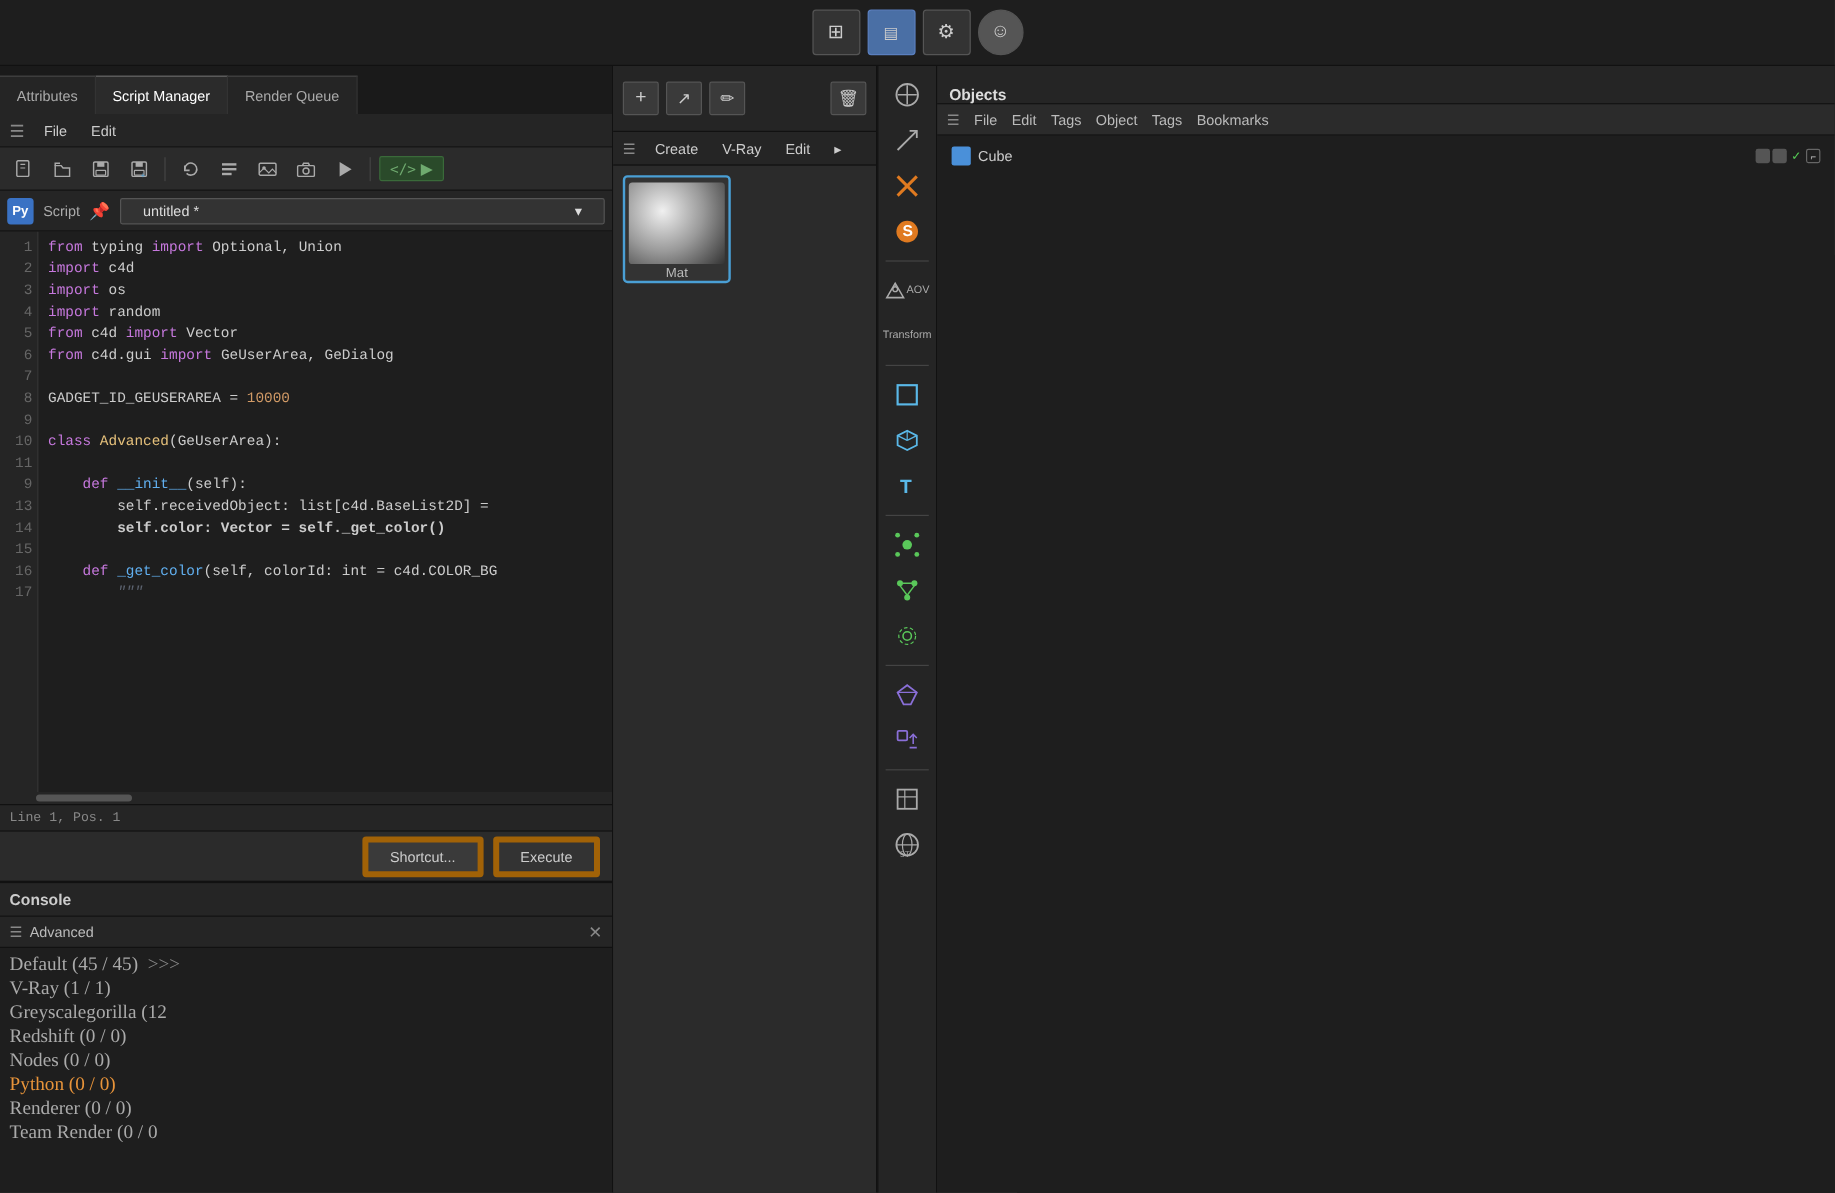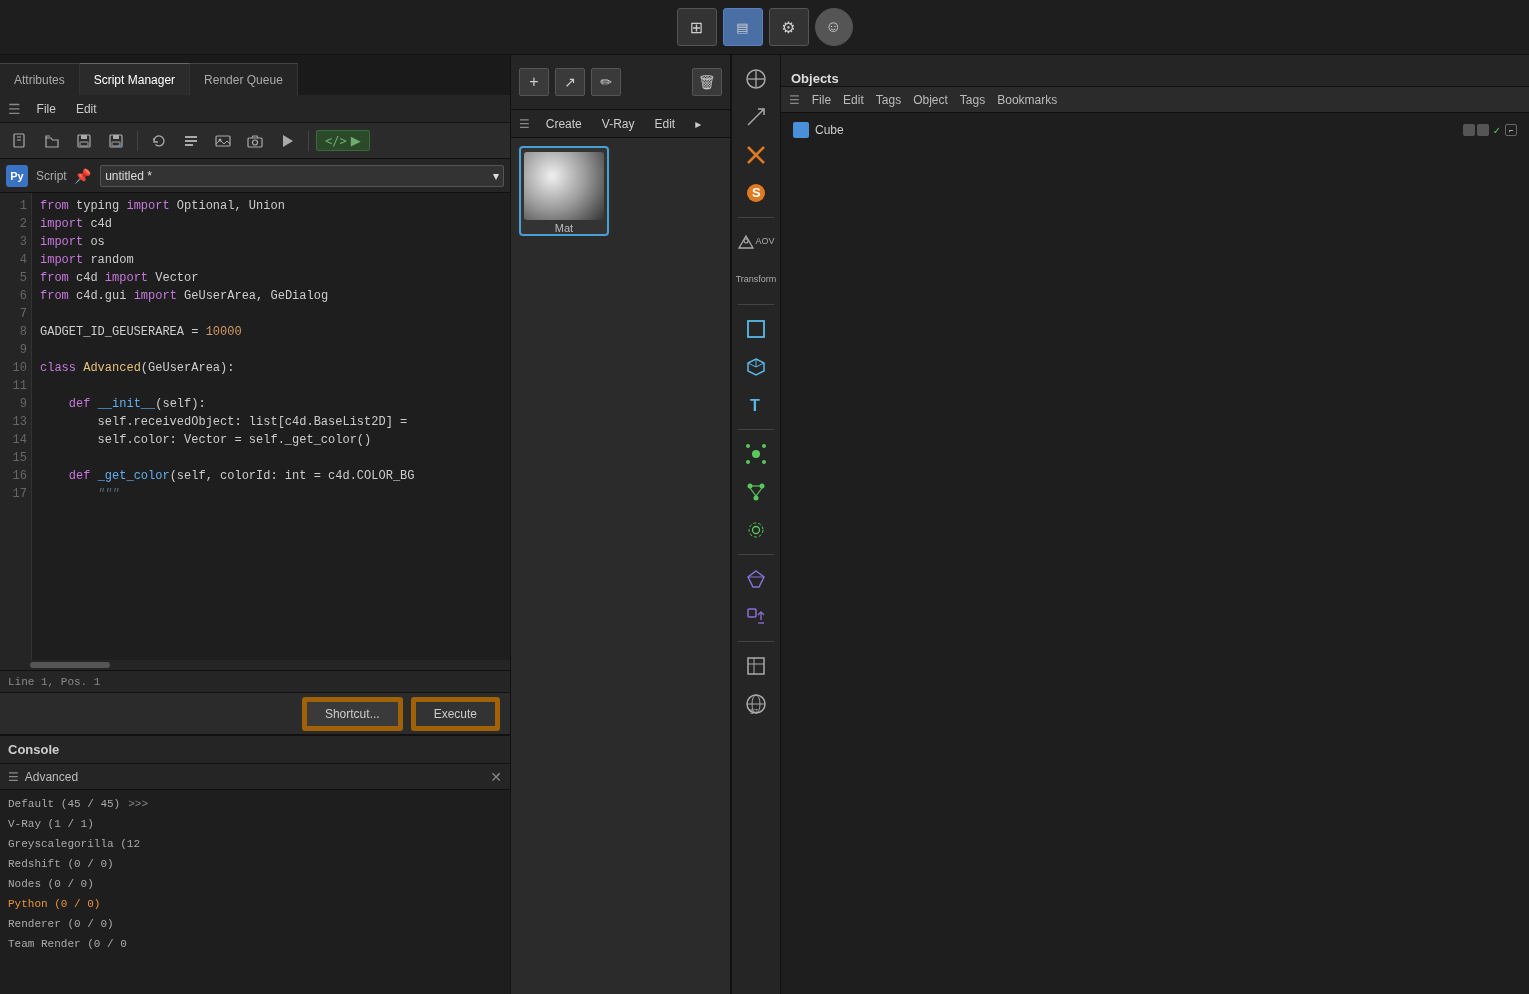--- a/index.html
+++ b/index.html
@@ -164,21 +164,21 @@
     }
     .pin-icon { color: #4a9fd5; font-size: 14px; cursor: pointer; }
     .script-dropdown {
       flex: 1;
       background: #333;
       border: 1px solid #555;
       border-radius: 2px;
       height: 22px;
       display: flex;
       align-items: center;
-      padding: 0 4px;
+      padding: 0 18px;
       justify-content: space-between;
       cursor: pointer;
       color: #ddd;
       font-size: 12px;
     }
 
     
     .code-editor {
       flex: 1;
       background: #1e1e1e;
@@ -286,22 +286,22 @@
       display: flex;
       align-items: center;
       padding: 0 8px;
       gap: 8px;
       border-bottom: 1px solid #111;
       justify-content: space-between;
     }
     .console-content {
       flex: 1;
       padding: 4px 8px;
-      font-family: Liberation Mono, monospace;
-      font-size: 11px;
+      font-family: Liberation Serif, serif;
+      font-size: 16px;
       line-height: 20px;
       overflow-y: auto;
     }
     .console-line { color: #aaa; }
     .console-line.orange { color: #e8943a; }
     .console-line.prompt { color: #888; }
 
     
     .middle-panel {
       width: 220px;
@@ -592,21 +592,21 @@
           <div class="code-line"><span class="kw">import</span> <span style="color:#ccc;">random</span></div>
           <div class="code-line"><span class="kw">from</span> <span style="color:#ccc;">c4d</span> <span class="kw">import</span> <span style="color:#ccc;">Vector</span></div>
           <div class="code-line"><span class="kw">from</span> <span style="color:#ccc;">c4d.gui</span> <span class="kw">import</span> <span style="color:#ccc;">GeUserArea, GeDialog</span></div>
           <div class="code-line">&nbsp;</div>
           <div class="code-line"><span style="color:#ccc;">GADGET_ID_GEUSERAREA = </span><span class="num">10000</span></div>
           <div class="code-line">&nbsp;</div>
           <div class="code-line"><span class="kw">class</span> <span class="cls">Advanced</span><span style="color:#ccc;">(GeUserArea):</span></div>
           <div class="code-line">&nbsp;</div>
           <div class="code-line"><span style="color:#ccc;">    </span><span class="kw">def</span> <span class="fn">__init__</span><span style="color:#ccc;">(self):</span></div>
           <div class="code-line"><span style="color:#ccc;">        self.receivedObject: list[c4d.BaseList2D] =</span></div>
-          <div class="code-line"><span style="color:#ccc;">        self.color: Vector = self._get_color()</span></div>
+          <div class="code-line"><span style="color:#ccc;font-weight:bold;">        self.color: Vector = self._get_color()</span></div>
           <div class="code-line">&nbsp;</div>
           <div class="code-line"><span style="color:#ccc;">    </span><span class="kw">def</span> <span class="fn">_get_color</span><span style="color:#ccc;">(self, colorId: int = c4d.COLOR_BG</span></div>
           <div class="code-line"><span style="color:#ccc;">        </span><span class="cm">"""</span></div>
         </div>
       </div>
       <div class="scroll-bar-h">
         <div class="scroll-thumb"></div>
       </div>
       <div class="status-bar">
         <span>Line 1, Pos. 1</span>

